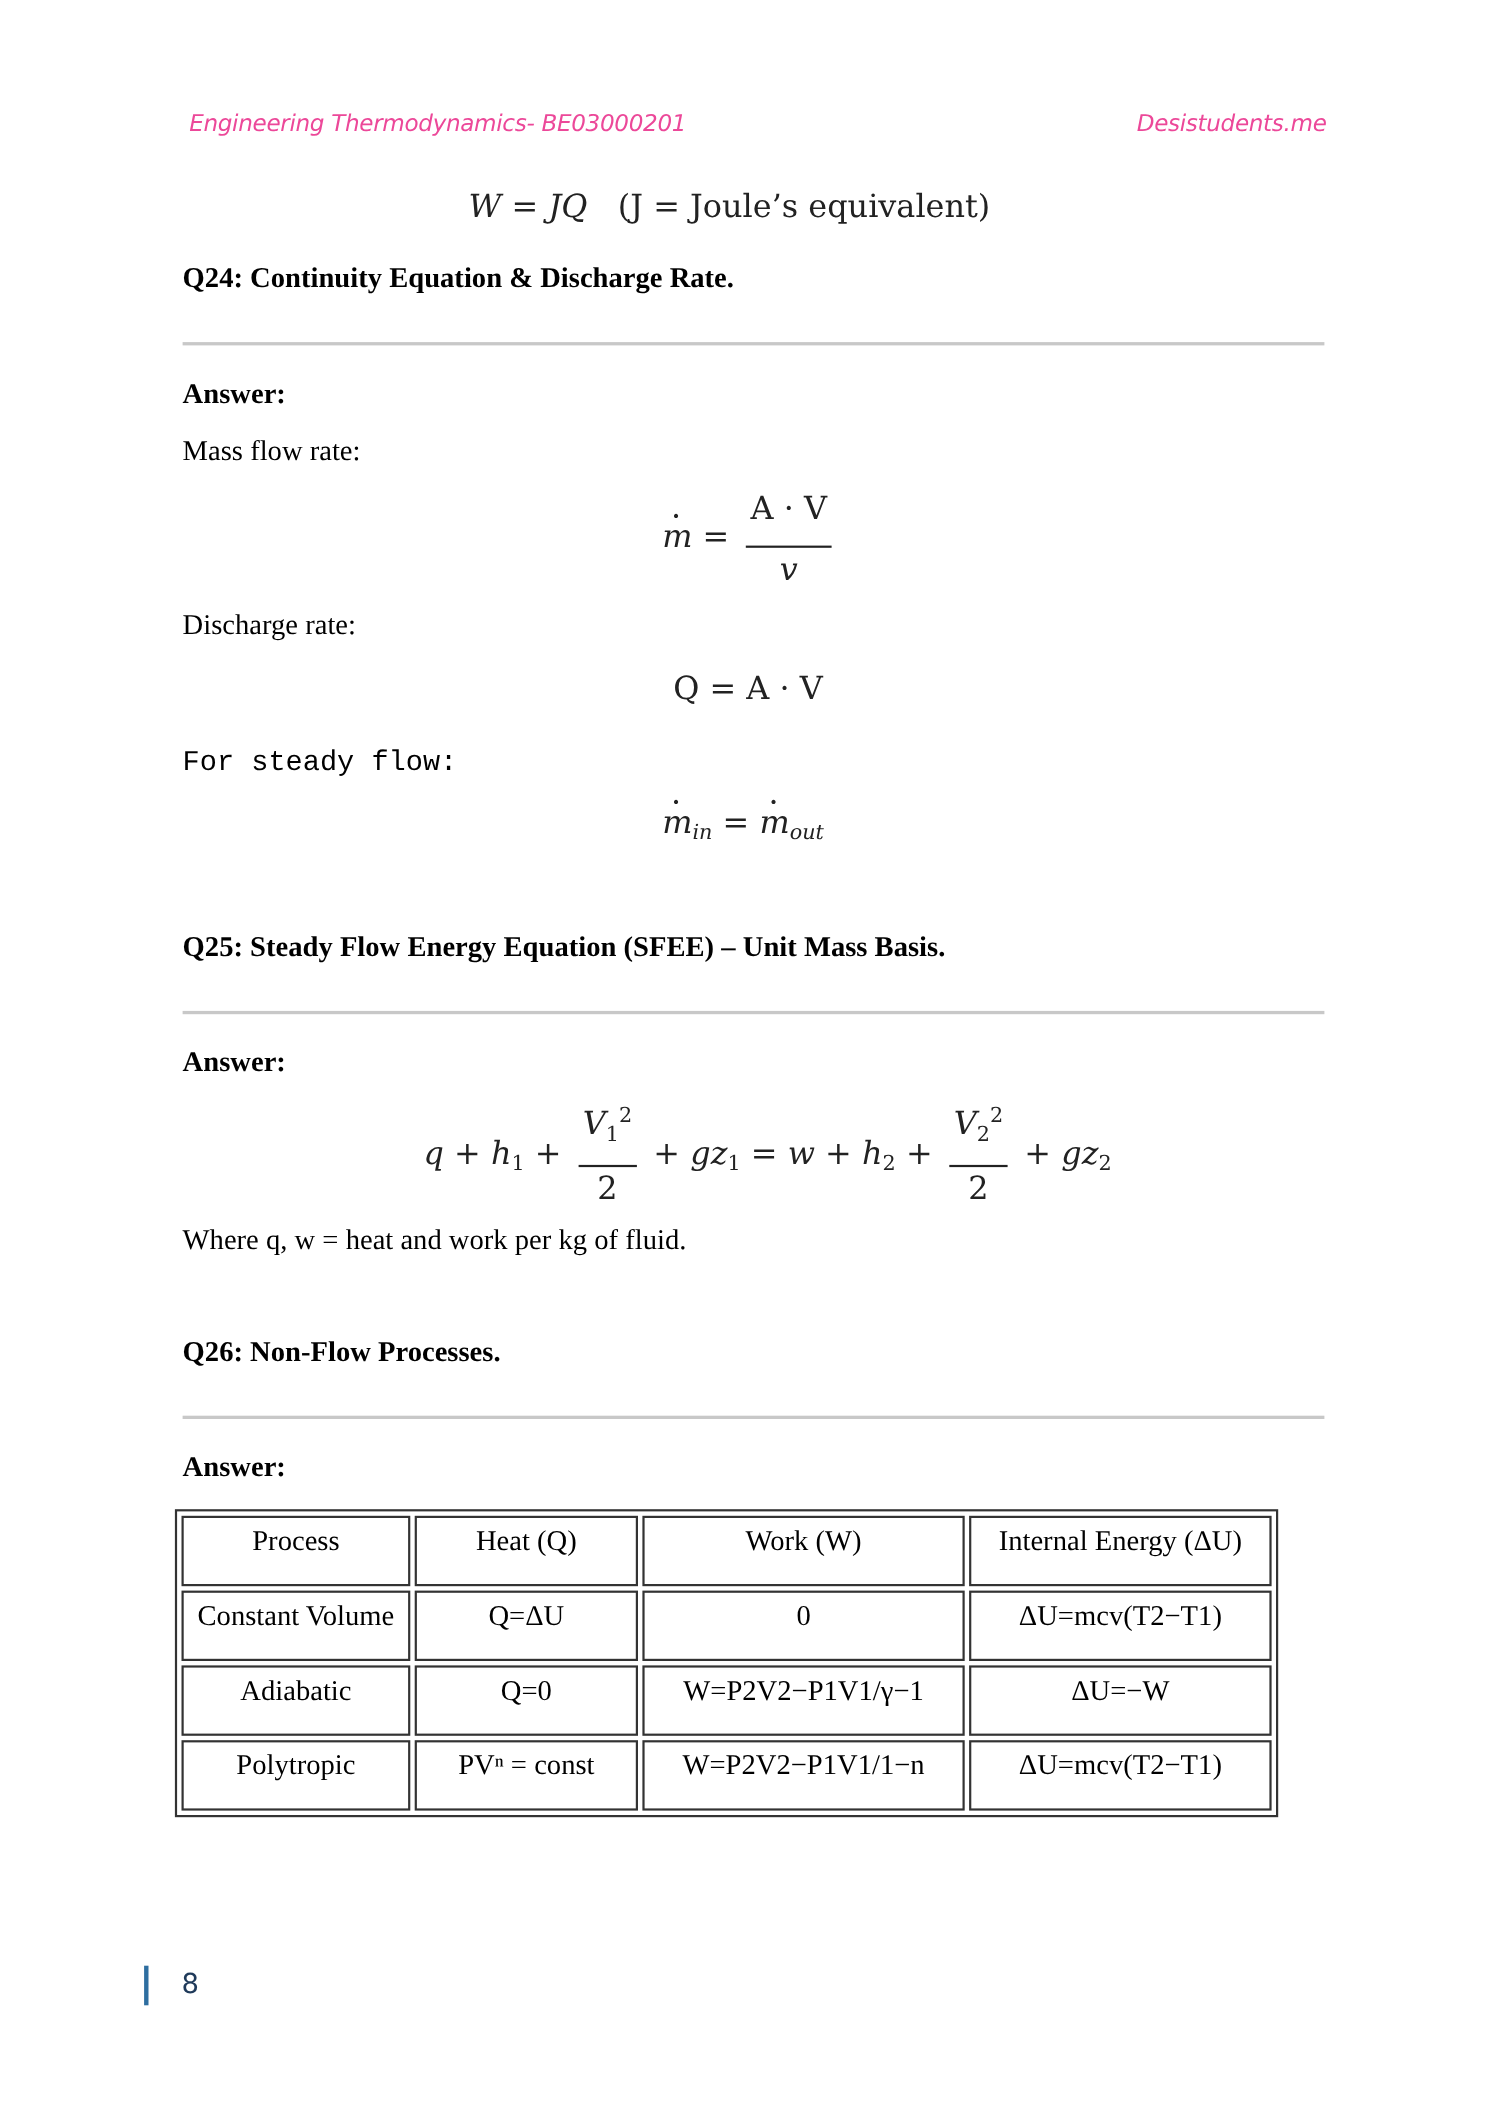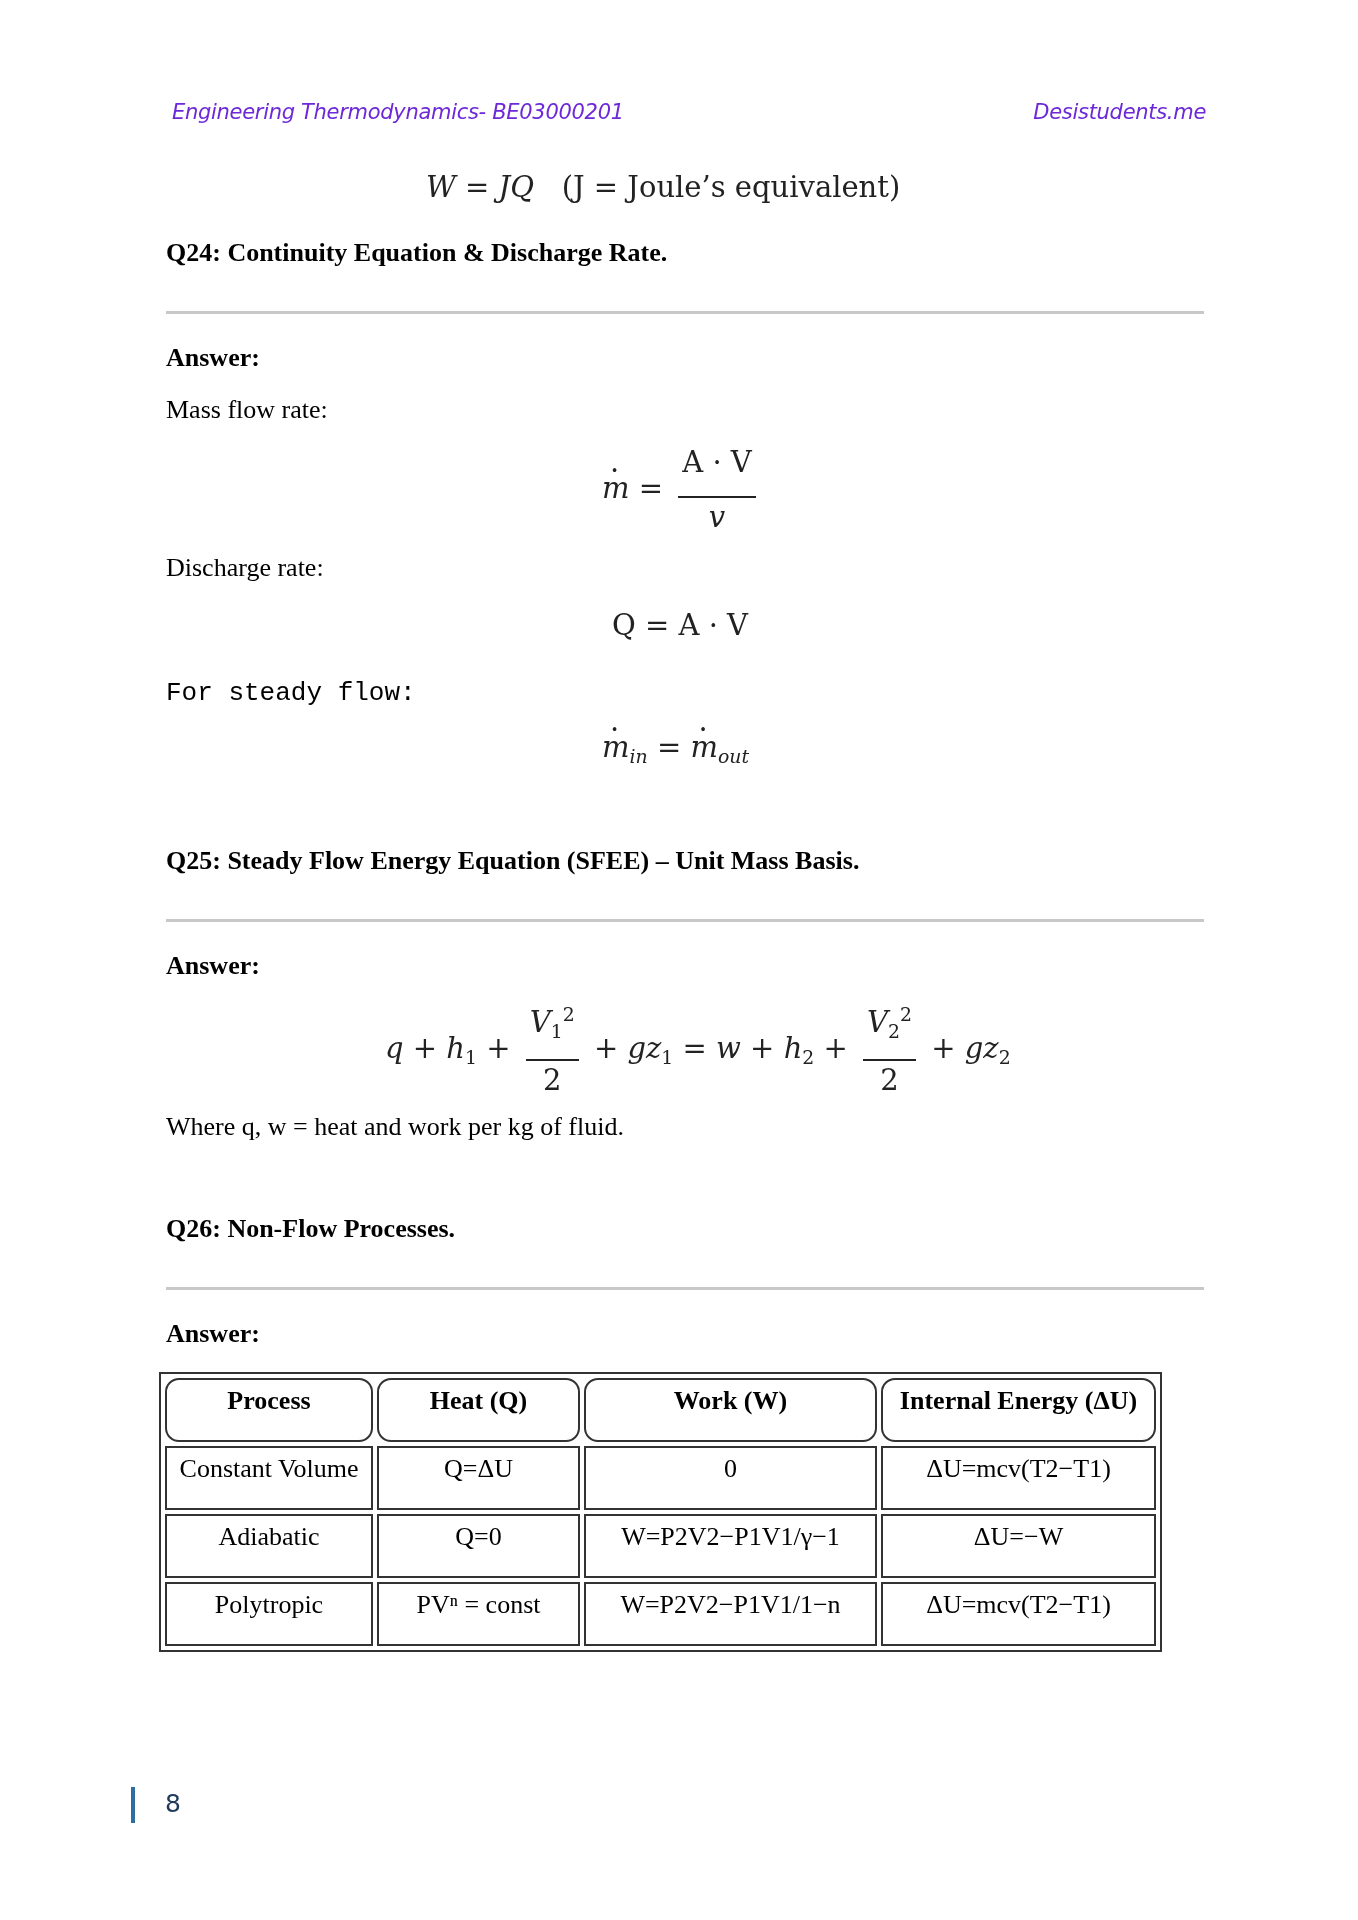--- a/index.html
+++ b/index.html
@@ -1,35 +1,35 @@
 <!DOCTYPE html>
 <html><head>
   <meta charset="utf-8">
   <style>
     html, body { margin: 0; padding: 0; background: #ffffff; }
     body { width: 1358px; height: 1920px; position: relative; overflow: hidden; font-family: "Liberation Serif", serif; color: #000; }
-    .hdr { position: absolute; top: 100px; font-family: "DejaVu Sans", sans-serif; font-style: italic; font-size: 21px; color: #6d28d9; letter-spacing: -0.3px; }
+    .hdr { position: absolute; top: 100px; font-family: "DejaVu Sans", sans-serif; font-style: italic; font-size: 21px; color: #ec4899; letter-spacing: -0.3px; }
     .hdr-left { left: 172px; }
     .hdr-right { right: 152px; }
     .math { position: absolute; font-family: "DejaVu Serif", serif; font-size: 29px; color: #222; white-space: nowrap; }
     .math i { font-style: italic; }
     .q { position: absolute; left: 166px; font-weight: bold; font-size: 26px; }
     .rule { position: absolute; left: 166px; width: 1038px; height: 3px; background: #c8c8c8; }
     .ans { position: absolute; left: 166px; font-weight: bold; font-size: 26px; }
     .txt { position: absolute; left: 166px; font-size: 26px; }
     .frac { display: inline-flex; flex-direction: column; align-items: center; vertical-align: middle; margin: 0 6px; }
     .frac .num { padding: 0 4px 17px; border-bottom: 2px solid #222; }
     .frac .den { padding-top: 2px; }
     .sub { font-size: 0.65em; vertical-align: -0.3em; }
     .sup { font-size: 0.65em; vertical-align: 0.6em; }
     .dot { position: relative; display: inline-block; }
     .dot::before { content: "·"; position: absolute; left: 0.28em; top: -0.62em; font-style: normal; font-size: 1em; }
     table.proc { position: absolute; left: 159px; top: 1372px; width: 1003px; border-collapse: separate; border-spacing: 4px; border: 2px solid #333; font-size: 26px; }
     table.proc td, table.proc th { border: 2px solid #333; height: 54px; text-align: center; vertical-align: top; padding: 6px 2px 0; }
-    table.proc th { font-weight: bold; border-radius: 14px; }
+    table.proc th { font-weight: normal; }
     .pg-bar { position: absolute; left: 131px; top: 1787px; width: 4px; height: 36px; background: #2e6ea0; }
     .pg-num { position: absolute; left: 165px; top: 1789px; font-family: "DejaVu Sans", sans-serif; font-size: 25px; color: #1f3a5a; }
   </style>
 </head>
 <body>
 
 <div class="hdr hdr-left">Engineering Thermodynamics- BE03000201</div>
 <div class="hdr hdr-right">Desistudents.me</div>
 
 <div class="math" style="left:426px; top:170px;">

